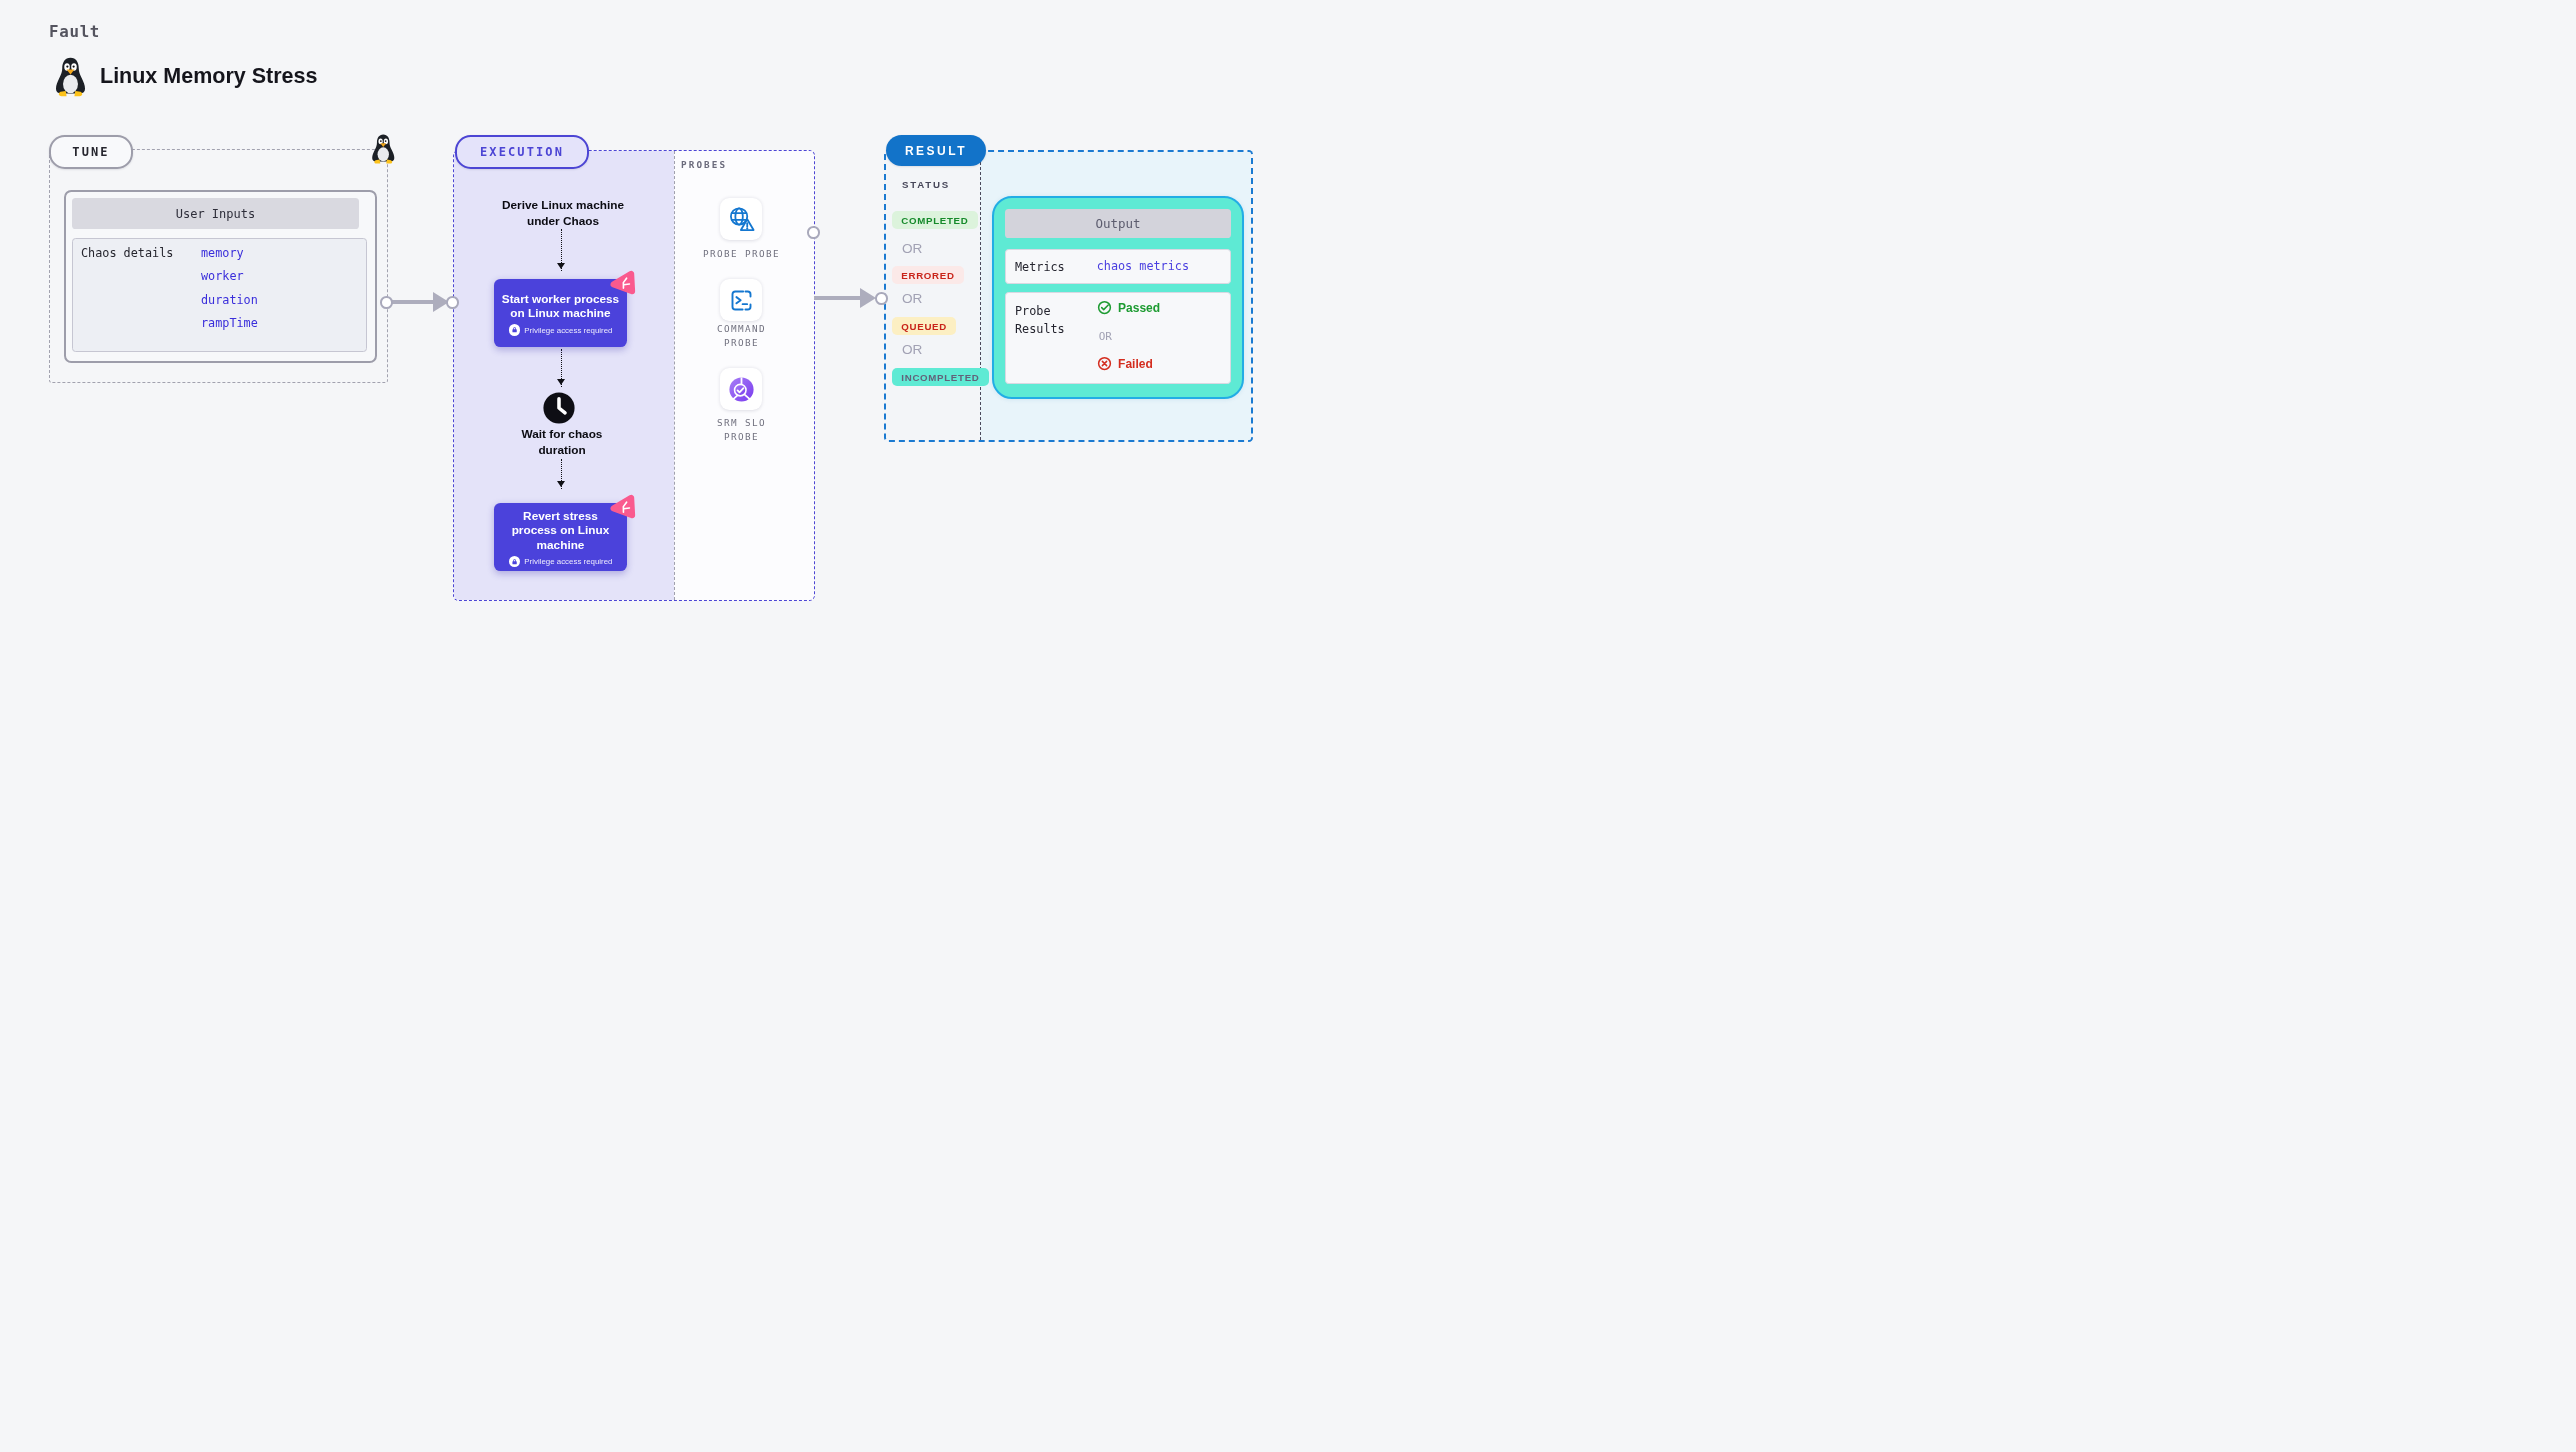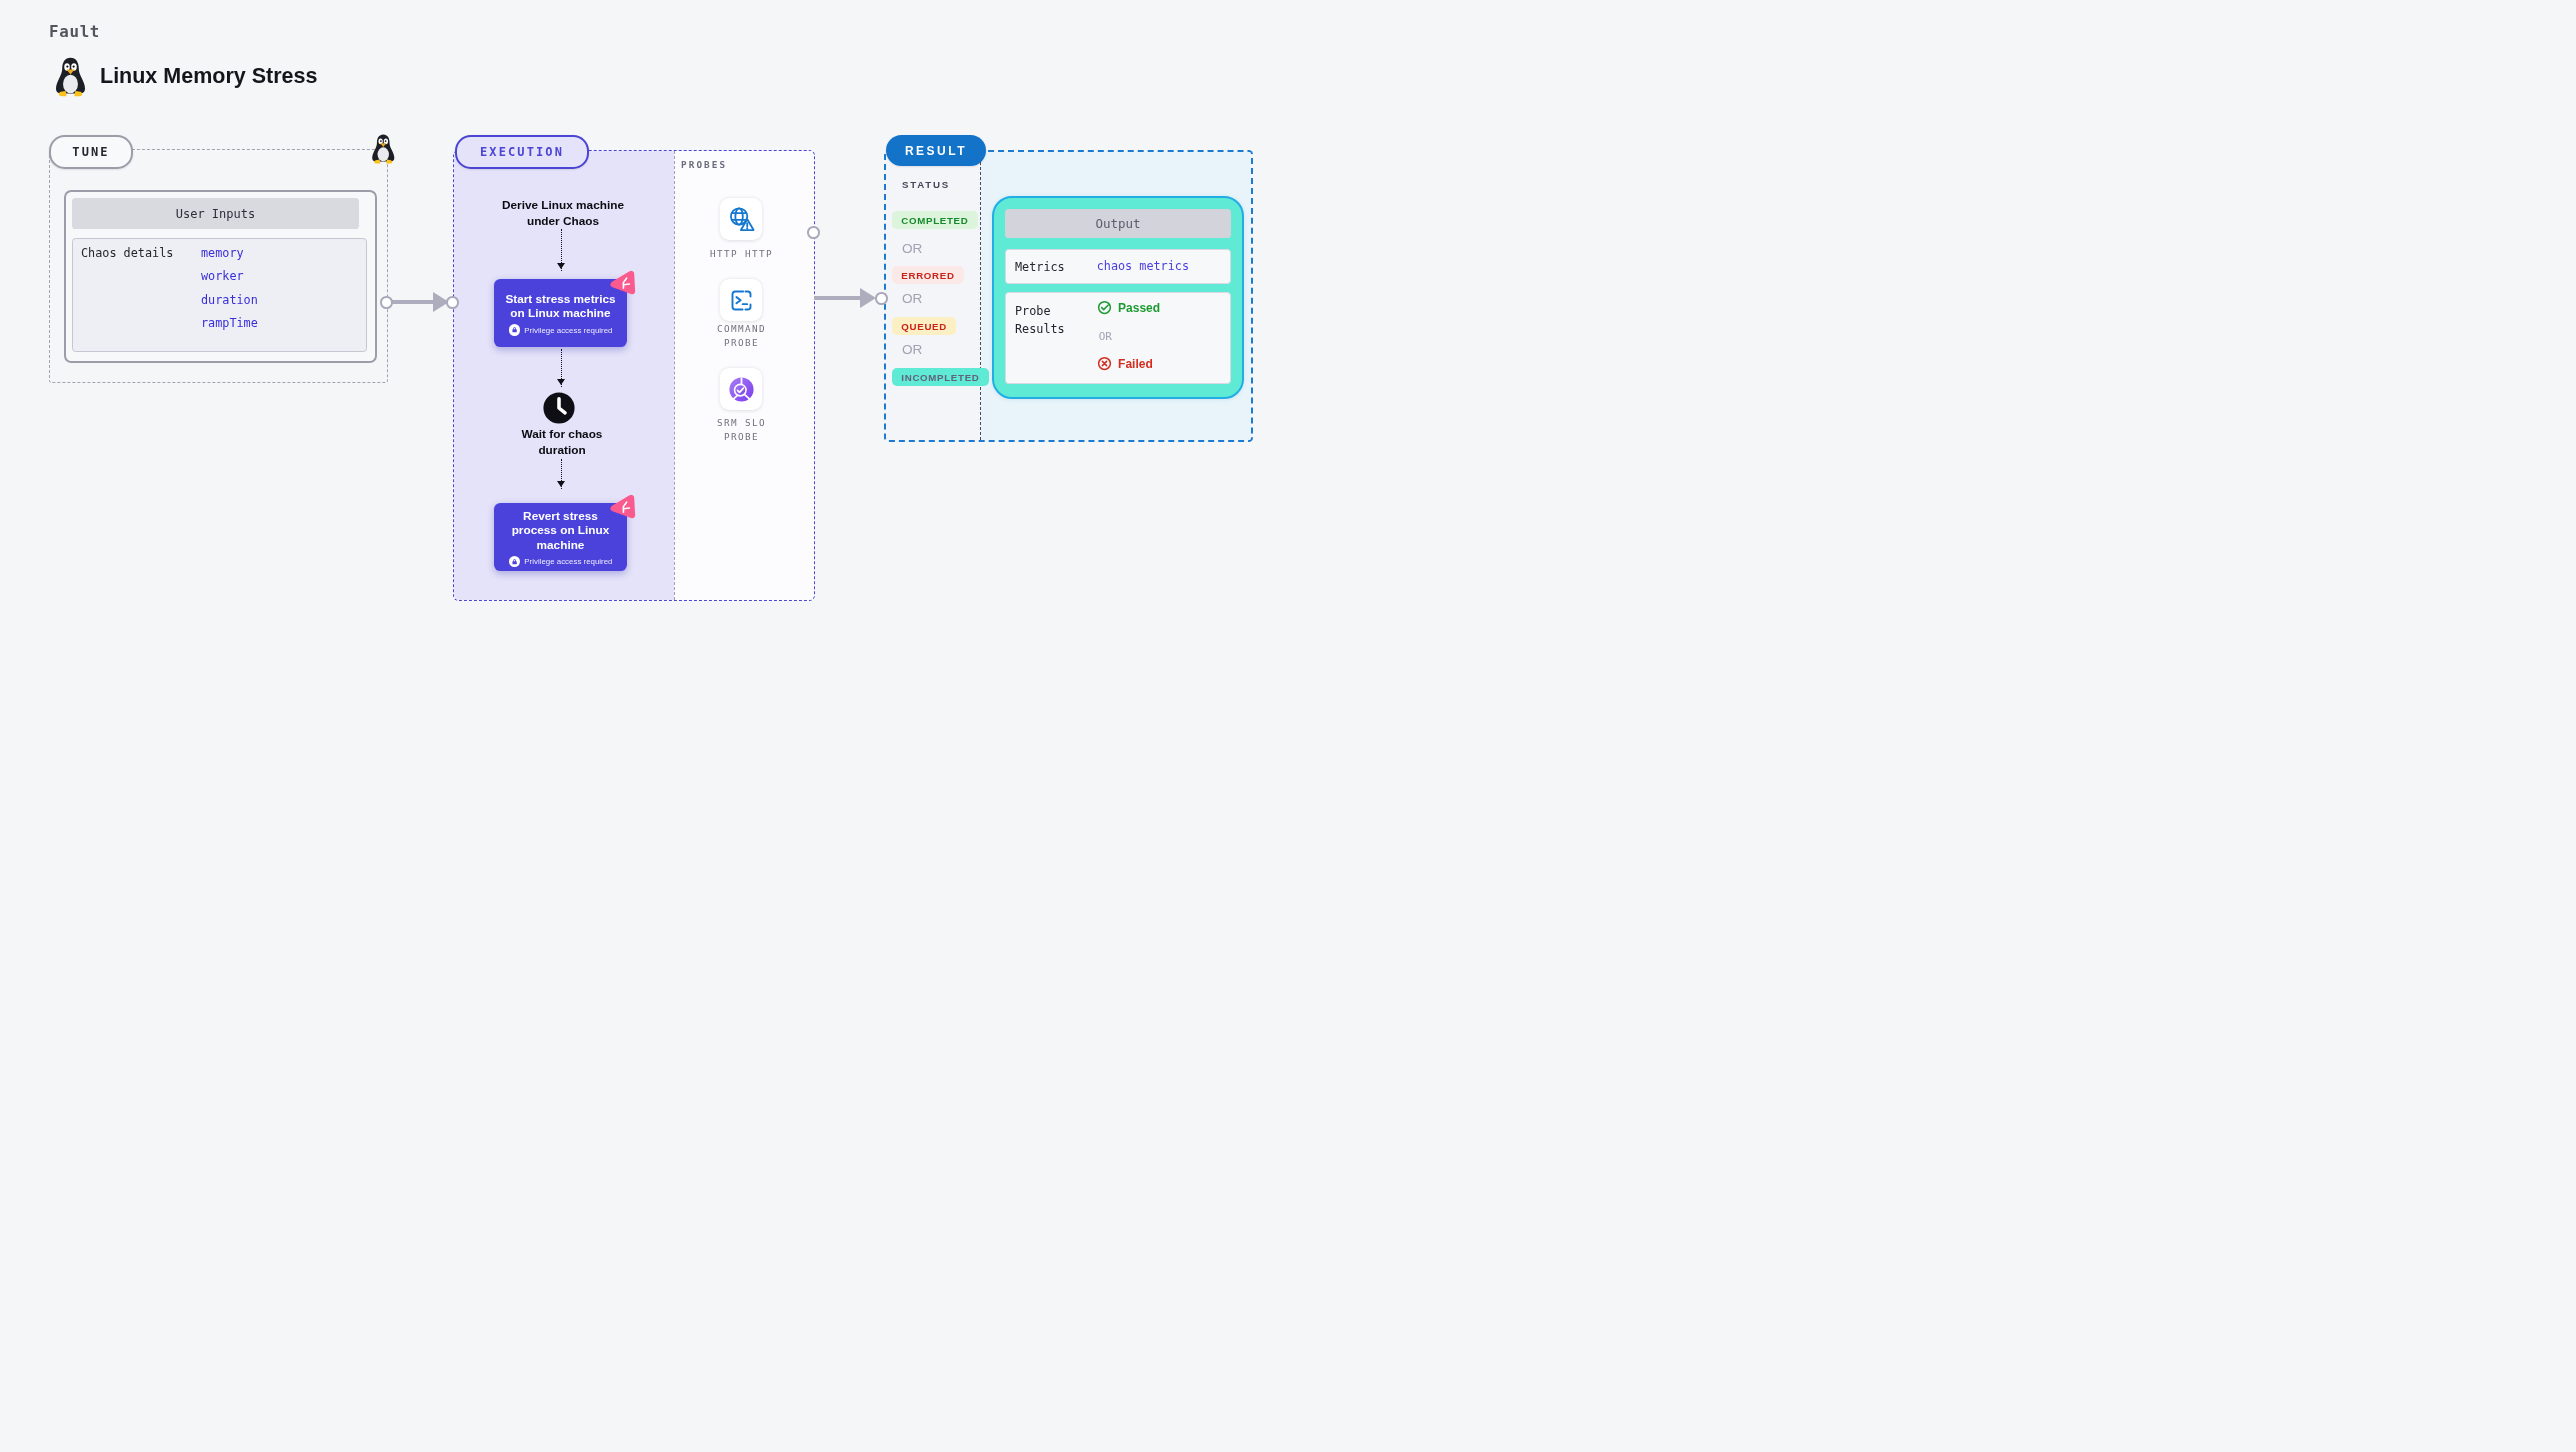--- a/index.html
+++ b/index.html
@@ -150,21 +150,21 @@
     <div class="exec-fill"></div>
     <div class="exec-divider"></div>
   </div>
   <div class="abs pill pill-exec mono">EXECUTION</div>
 
   <div class="abs flow-label derive">Derive Linux machine under Chaos</div>
 
   <div class="abs varrow" style="left:561px;top:229px;height:42px;"></div>
 
   <div class="abs node" style="top:279px;">
-    <div class="node-label">Start stress metrics on Linux machine</div>
+    <div class="node-label">Start worker process on Linux machine</div>
     <div class="priv-row">
       <span class="priv-circ">
         <svg width="7.2" height="7.2" viewBox="0 0 24 24">
             <path fill="#4b42db" d="M12 4a4.5 4.5 0 0 1 4.5 4.5V11h1a1.7 1.7 0 0 1 1.7 1.7v6.1a1.7 1.7 0 0 1-1.7 1.7h-11a1.7 1.7 0 0 1-1.7-1.7v-6.1A1.7 1.7 0 0 1 6.5 11h1V8.5A4.5 4.5 0 0 1 12 4zm0 2.4A2.1 2.1 0 0 0 9.9 8.5V11h4.2V8.5A2.1 2.1 0 0 0 12 6.4z"></path>
           </svg>
       </span>
       <span class="priv-text">Privilege access required</span>
     </div>
   </div>
   <svg class="abs pink-badge" style="left:607px;top:268px;" viewBox="0 0 44 42">
@@ -205,21 +205,21 @@
       <g stroke="#1477d0" stroke-width="3" fill="none">
         <circle cx="20" cy="19" r="13.5"></circle>
         <ellipse cx="20" cy="19" rx="6.2" ry="13.5"></ellipse>
         <path d="M7.5 13.5h25 M6.8 24.5h26.4"></path>
       </g>
       <path d="M33.5 23.5 l10.5 18 h-21 z" fill="#fff" stroke="#1477d0" stroke-width="3" stroke-linejoin="round"></path>
       <path d="M33.5 30 v6" stroke="#1477d0" stroke-width="3" stroke-linecap="round"></path>
       <circle cx="33.5" cy="39" r="1.8" fill="#1477d0"></circle>
     </svg>
   </div>
-  <div class="abs mono probe-label" style="top:247px;">HTTP HTTP</div>
+  <div class="abs mono probe-label" style="top:247px;">PROBE PROBE</div>
 
   <div class="abs probe-card" style="top:279px;">
     <svg width="27" height="27" viewBox="0 0 48 48">
       <g stroke="#1477d0" stroke-width="3.4" fill="none" stroke-linecap="round" stroke-linejoin="round">
         <path d="M27 8 H13 q-5 0-5 5 v22 q0 5 5 5 h13"></path>
         <path d="M31 8 h4 q5 0 5 5 v4"></path>
         <path d="M40 31 v4 q0 5-5 5 h-4"></path>
         <path d="M15 18 l7.5 5.5 L15 29"></path>
         <path d="M26 30.5 h8"></path>
       </g>

